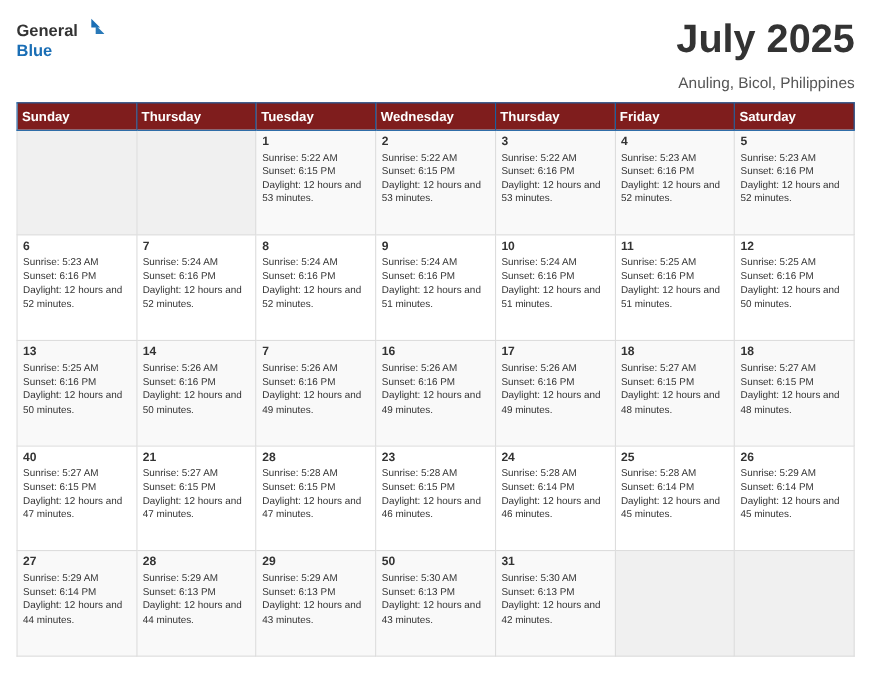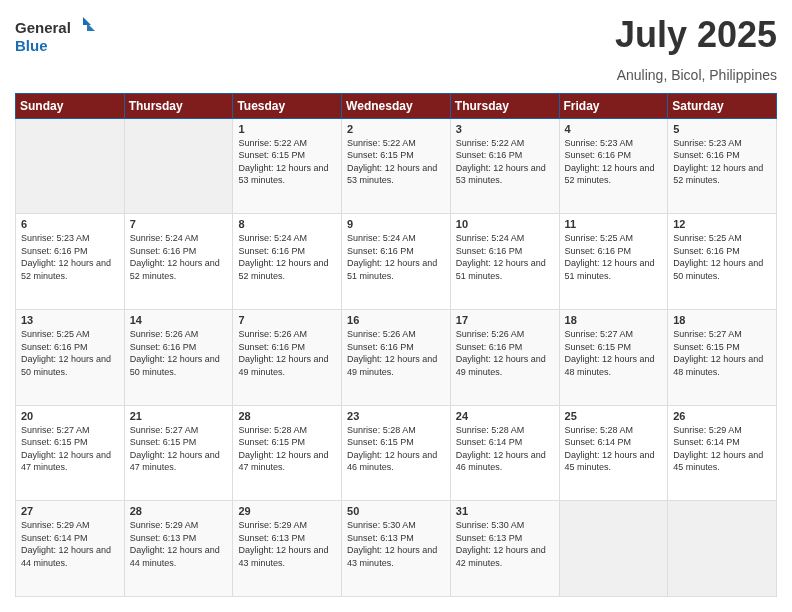--- a/index.html
+++ b/index.html
@@ -238,21 +238,21 @@
           </td>
           <td>
             <span class="day-num">18</span>
             <div class="day-info" style="white-space: pre-line;">Sunrise: 5:27 AM
 Sunset: 6:15 PM
 Daylight: 12 hours and 48 minutes.</div>
           </td>
         </tr>
         <tr>
           <td>
-            <span class="day-num">20</span>
+            <span class="day-num">40</span>
             <div class="day-info" style="white-space: pre-line;">Sunrise: 5:27 AM
 Sunset: 6:15 PM
 Daylight: 12 hours and 47 minutes.</div>
           </td>
           <td>
             <span class="day-num">21</span>
             <div class="day-info" style="white-space: pre-line;">Sunrise: 5:27 AM
 Sunset: 6:15 PM
 Daylight: 12 hours and 47 minutes.</div>
           </td>

